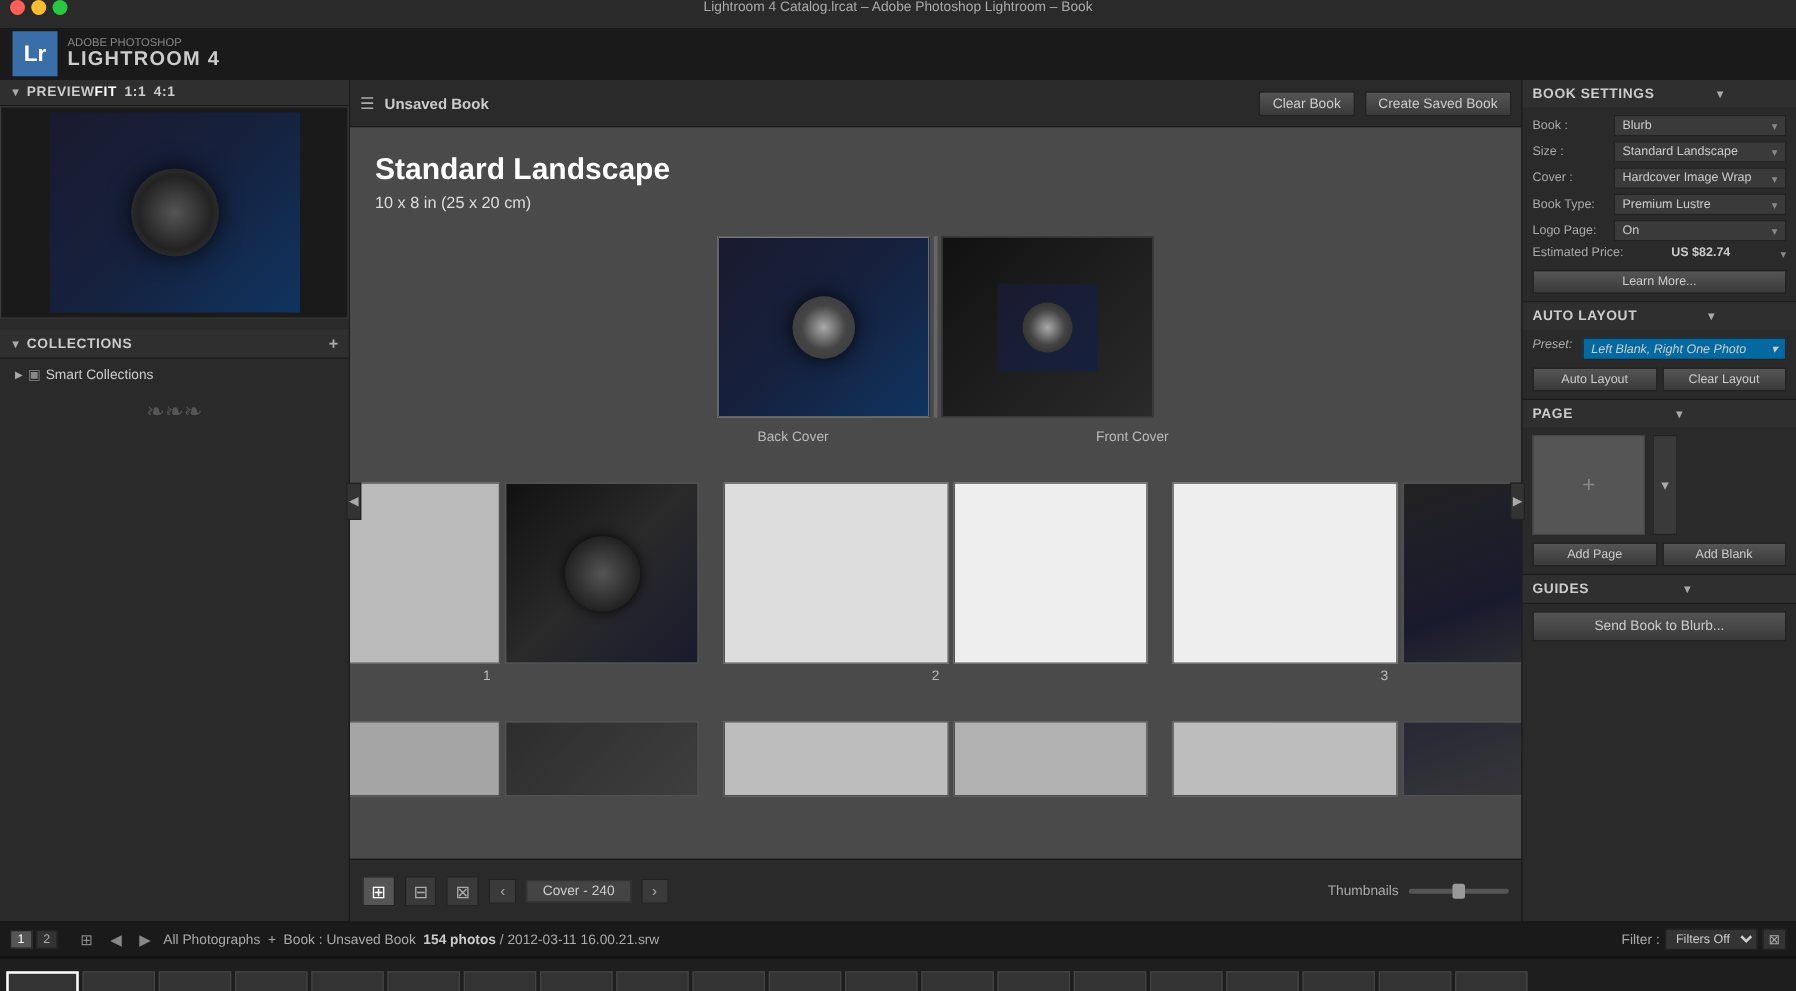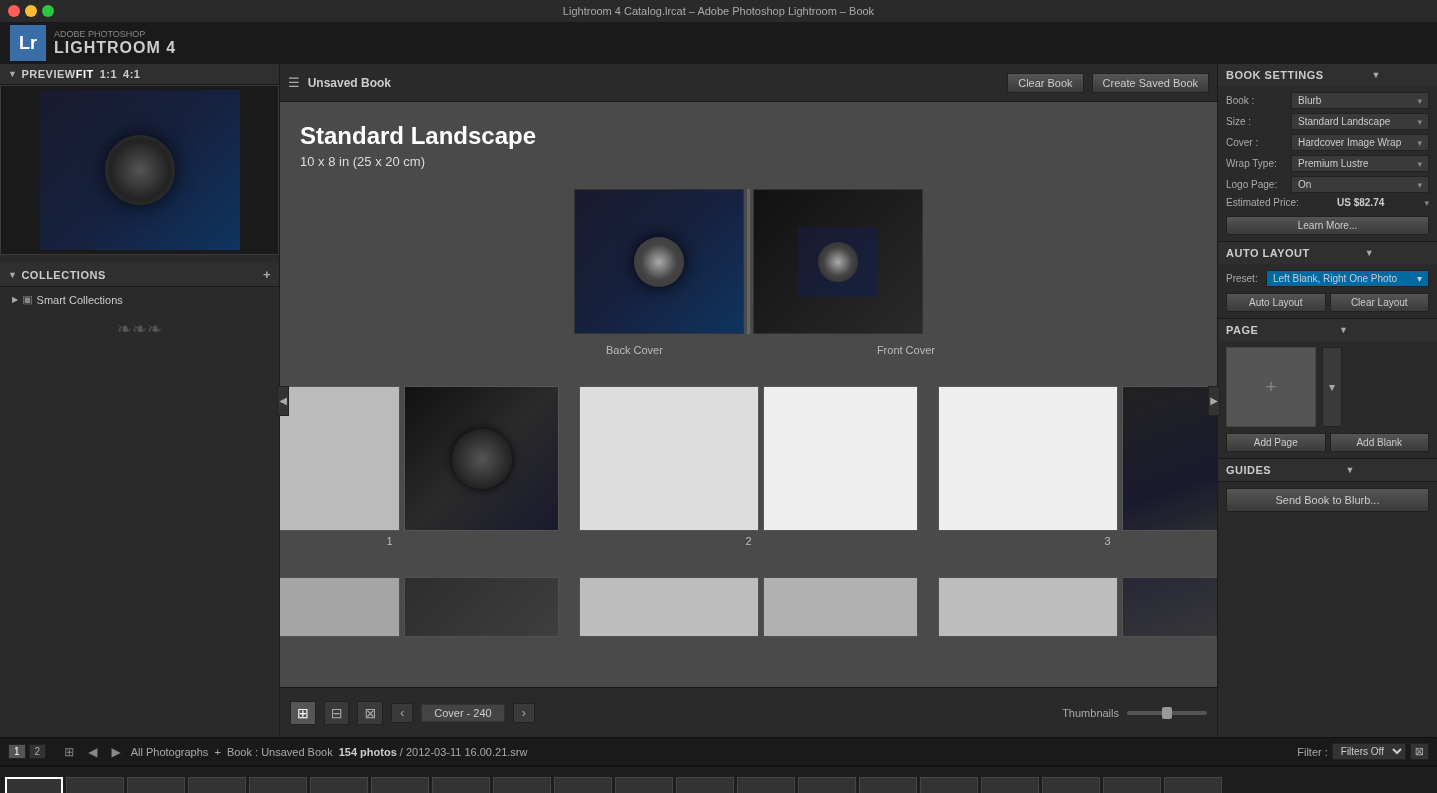--- a/index.html
+++ b/index.html
@@ -3,21 +3,20 @@
   <meta charset="utf-8">
   <style>
     * { box-sizing: border-box; margin: 0; padding: 0; }
     body { background: #3a3a3a; font-family: Arial, sans-serif; font-size: 11px; color: #ccc; width: 1437px; height: 793px; overflow: hidden; }
 
     
     #titlebar {
       background: #2a2a2a;
       height: 22px;
       display: flex;
-      align-items: center;
       justify-content: center;
       font-size: 11px;
       color: #aaa;
       position: relative;
     }
     .titlebar-dots {
       position: absolute;
       left: 8px;
       display: flex;
       gap: 5px;
@@ -363,22 +362,23 @@
       font-size: 10px;
       padding: 3px 0;
       cursor: pointer;
       text-align: center;
       margin-top: 4px;
     }
 
     
     .preset-row {
       display: flex;
-      align-items: center;
+      align-items: flex-start;
       margin-bottom: 6px;
+      font-style: italic;
     }
     .preset-label { color: #aaa; font-size: 10px; width: 40px; }
     .preset-value {
       flex: 1;
       background: #0369a1;
       border: 1px solid #222;
       color: #ccc;
       font-size: 10px;
       padding: 2px 6px;
       display: flex;
@@ -754,21 +754,21 @@
             </div>
           </div>
           <div class="setting-row">
             <span class="setting-label">Cover :</span>
             <div class="setting-value">
               <span>Hardcover Image Wrap</span>
               <span class="arrow">▾</span>
             </div>
           </div>
           <div class="setting-row">
-            <span class="setting-label">Wrap Type:</span>
+            <span class="setting-label">Book Type:</span>
             <div class="setting-value">
               <span>Premium Lustre</span>
               <span class="arrow">▾</span>
             </div>
           </div>
           <div class="setting-row">
             <span class="setting-label">Logo Page:</span>
             <div class="setting-value">
               <span>On</span>
               <span class="arrow">▾</span>

